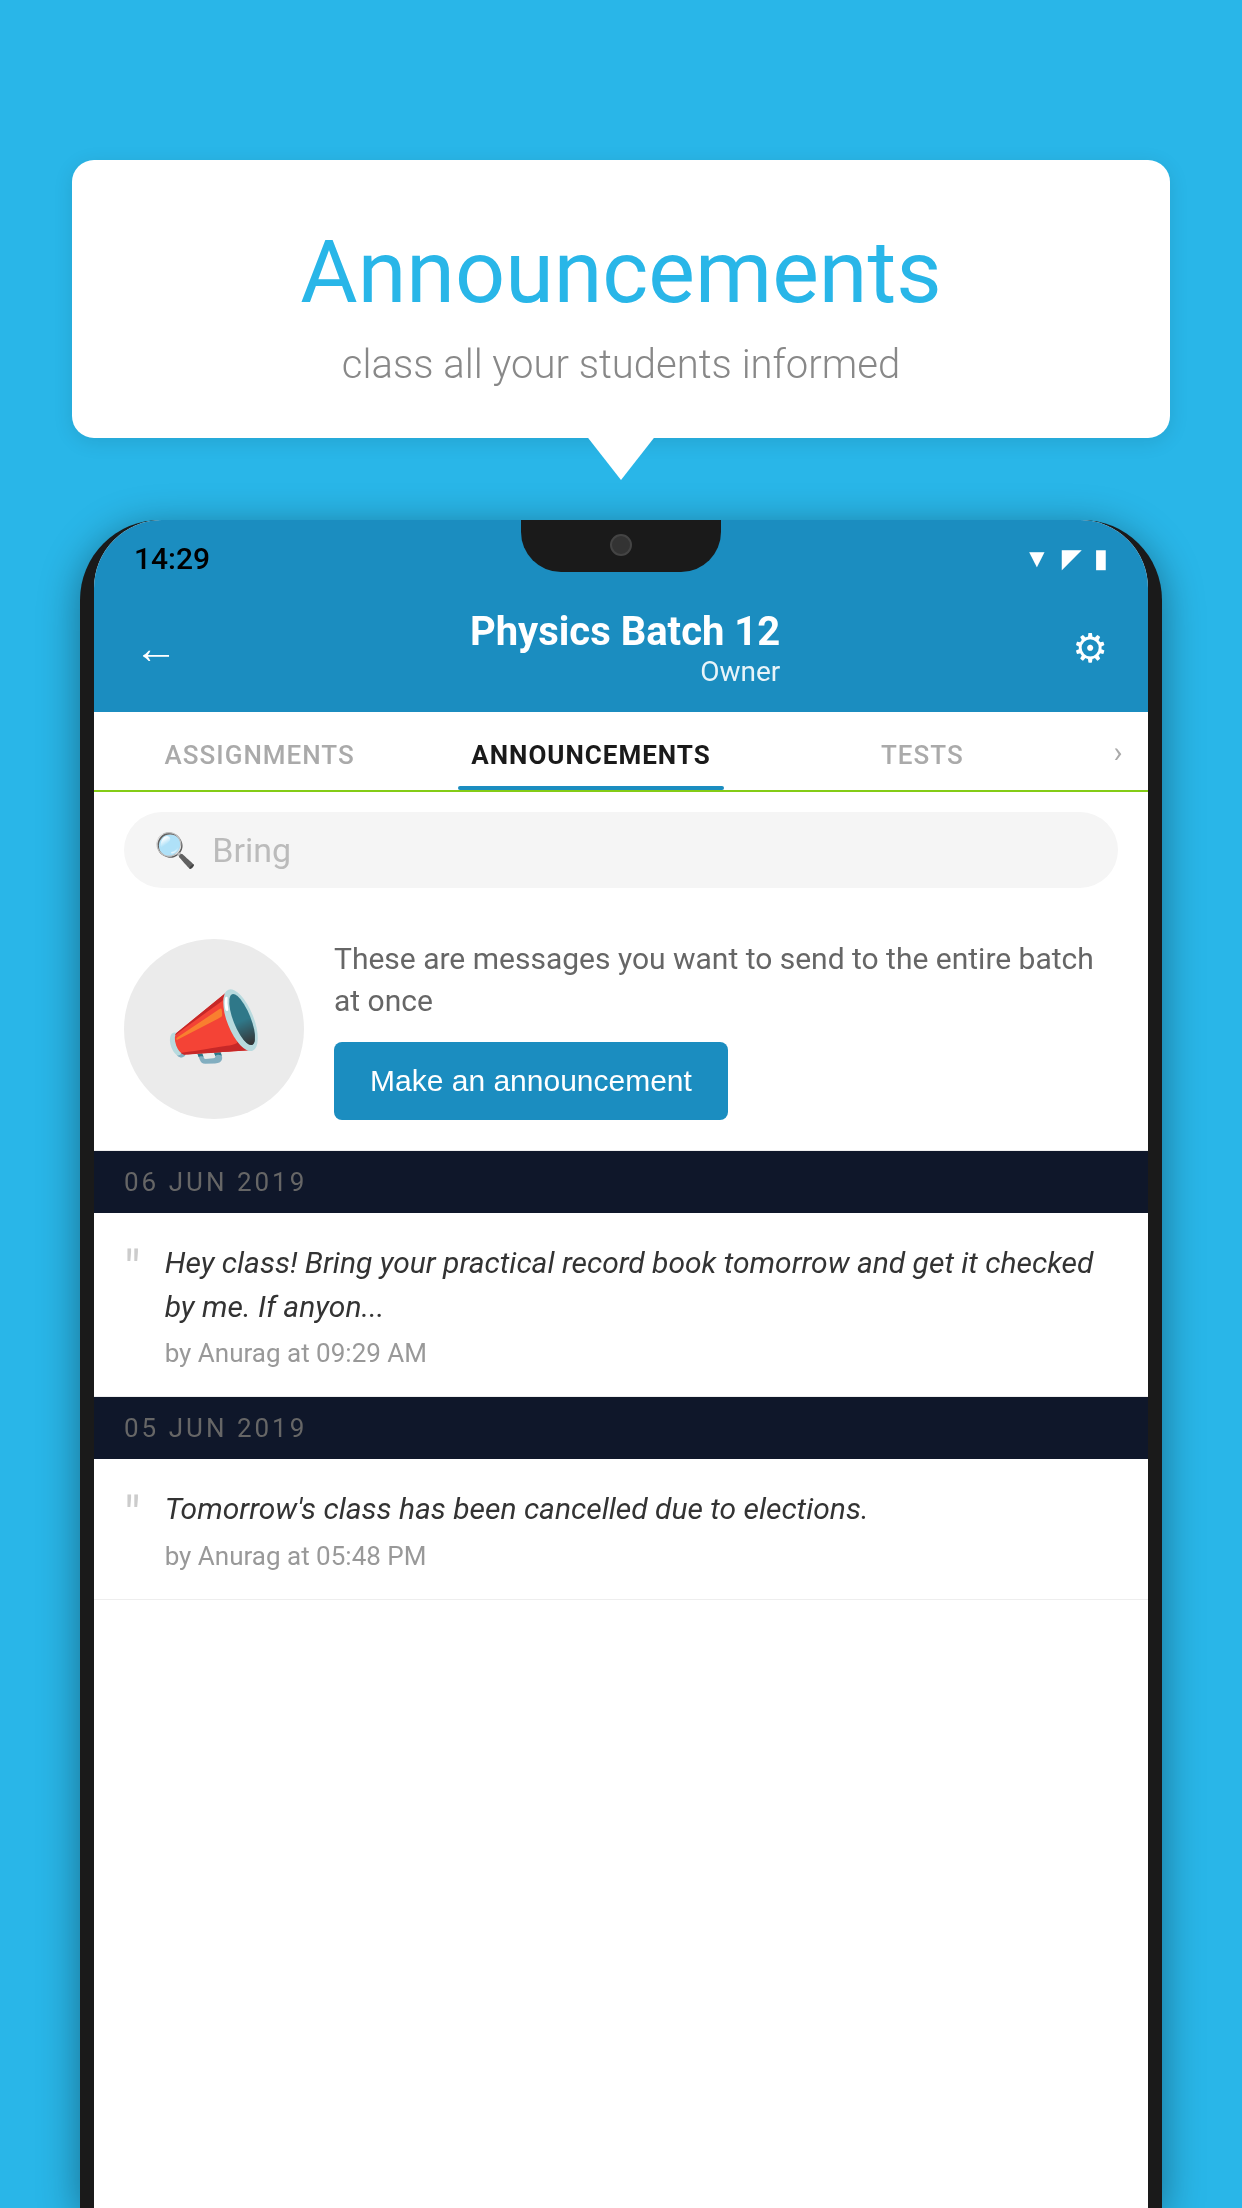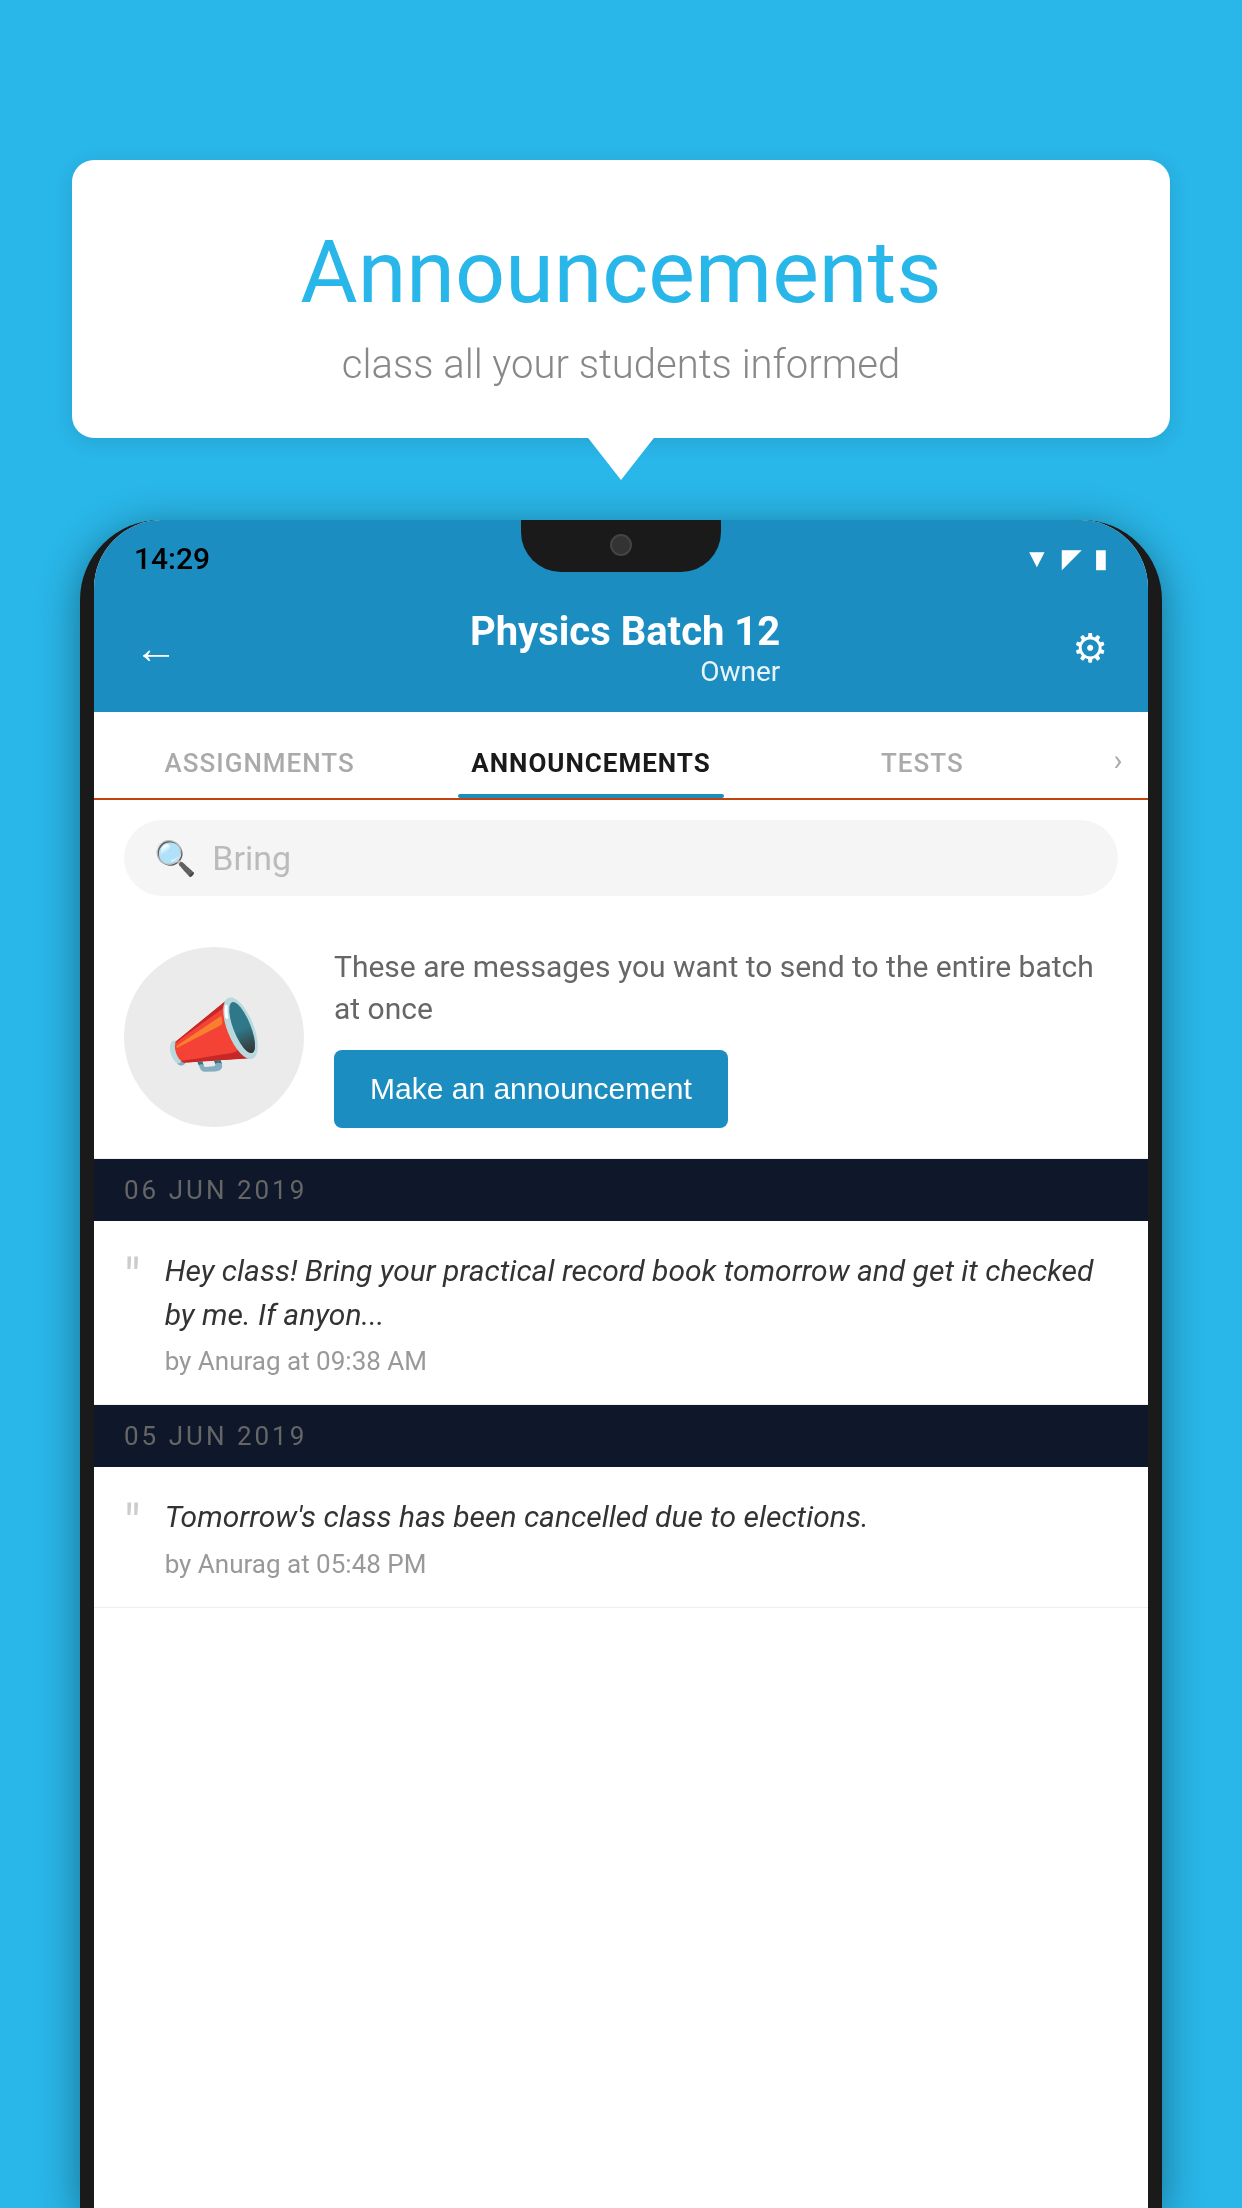--- a/index.html
+++ b/index.html
@@ -141,22 +141,21 @@
     .header-settings {
       color: white;
       font-size: 40px;
       cursor: pointer;
     }
 
     
     .tab-bar {
       background: white;
       display: flex;
-      border-bottom: 2px solid #c2410c;
-      margin-top: 8px;
+      border-bottom: 2px solid #84cc16;
     }
     .tab {
       flex: 1;
       text-align: center;
       padding: 28px 10px 20px;
       font-size: 26px;
       font-weight: 500;
       color: #aaa;
       letter-spacing: 1px;
       cursor: pointer;
@@ -360,21 +359,21 @@
         <button class="make-announcement-btn">Make an announcement</button>
       </div>
     </div>
 
     <div class="date-header">06  JUN  2019</div>
 
     <div class="announcement-item">
       <span class="quote-icon">"</span>
       <div class="announcement-content">
         <div class="announcement-text">Hey class! Bring your practical record book tomorrow and get it checked by me. If anyon...</div>
-        <div class="announcement-meta">by Anurag at 09:38 AM</div>
+        <div class="announcement-meta">by Anurag at 09:29 AM</div>
       </div>
     </div>
 
     <div class="date-header">05  JUN  2019</div>
 
     <div class="announcement-item">
       <span class="quote-icon">"</span>
       <div class="announcement-content">
         <div class="announcement-text">Tomorrow's class has been cancelled due to elections.</div>
         <div class="announcement-meta">by Anurag at 05:48 PM</div>

